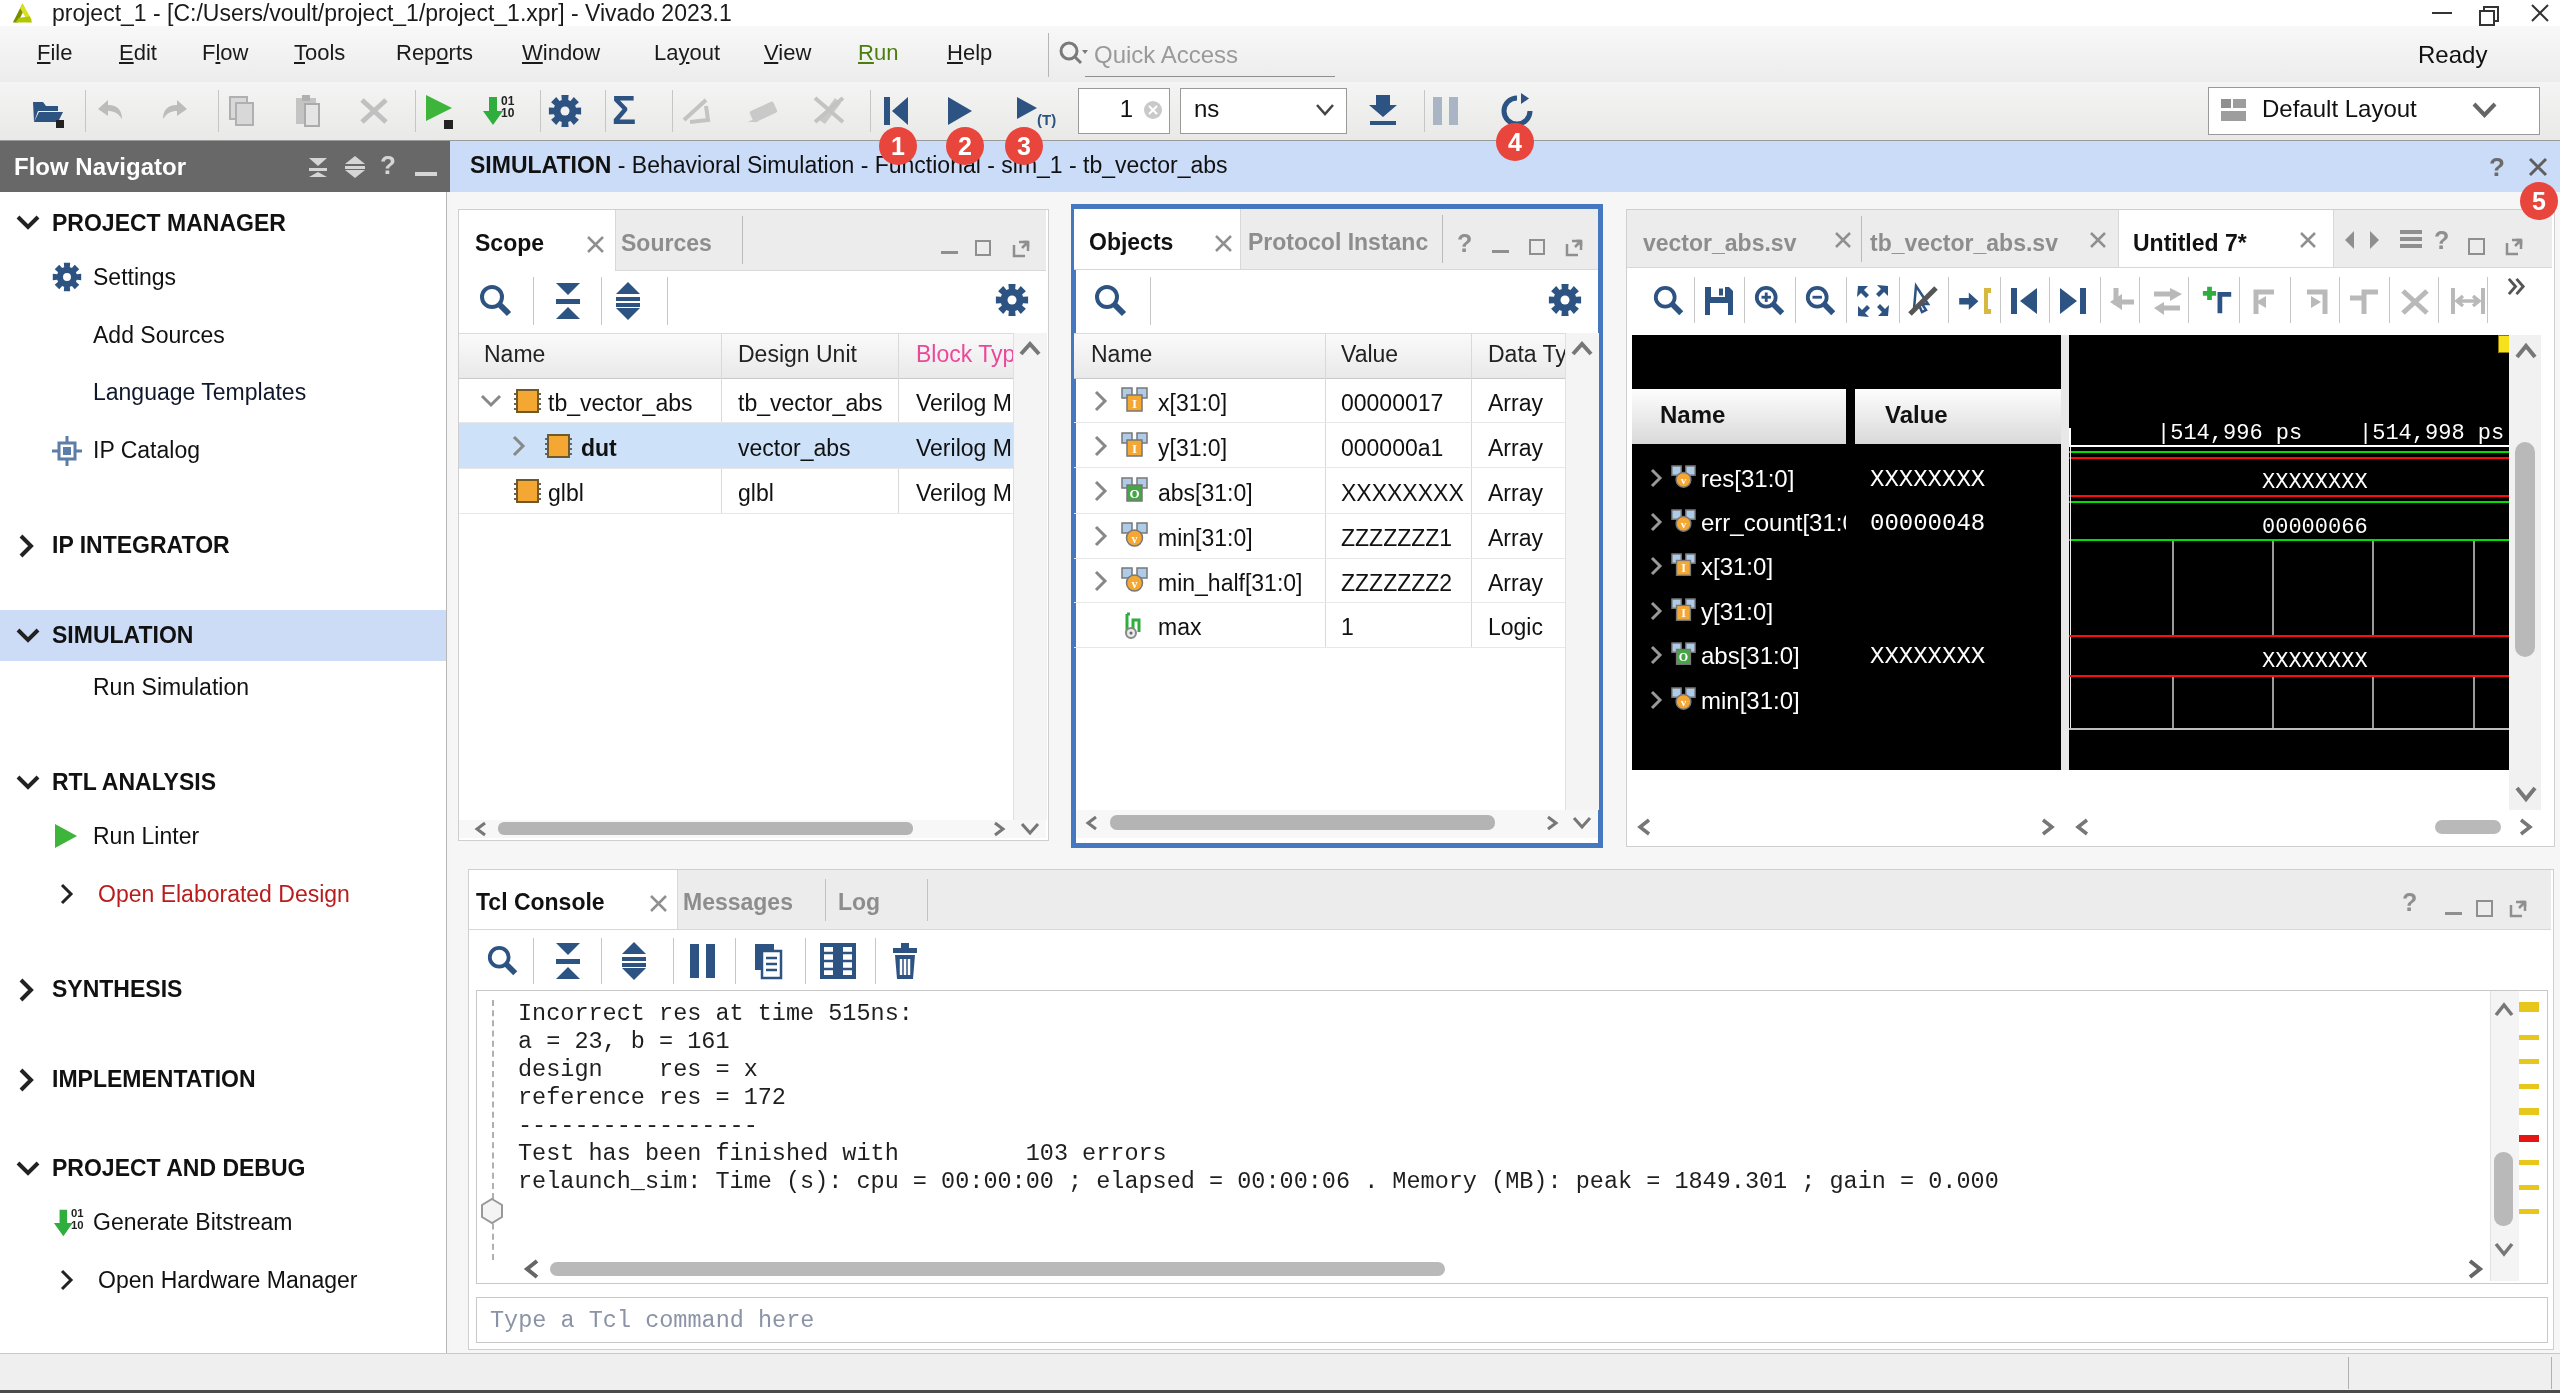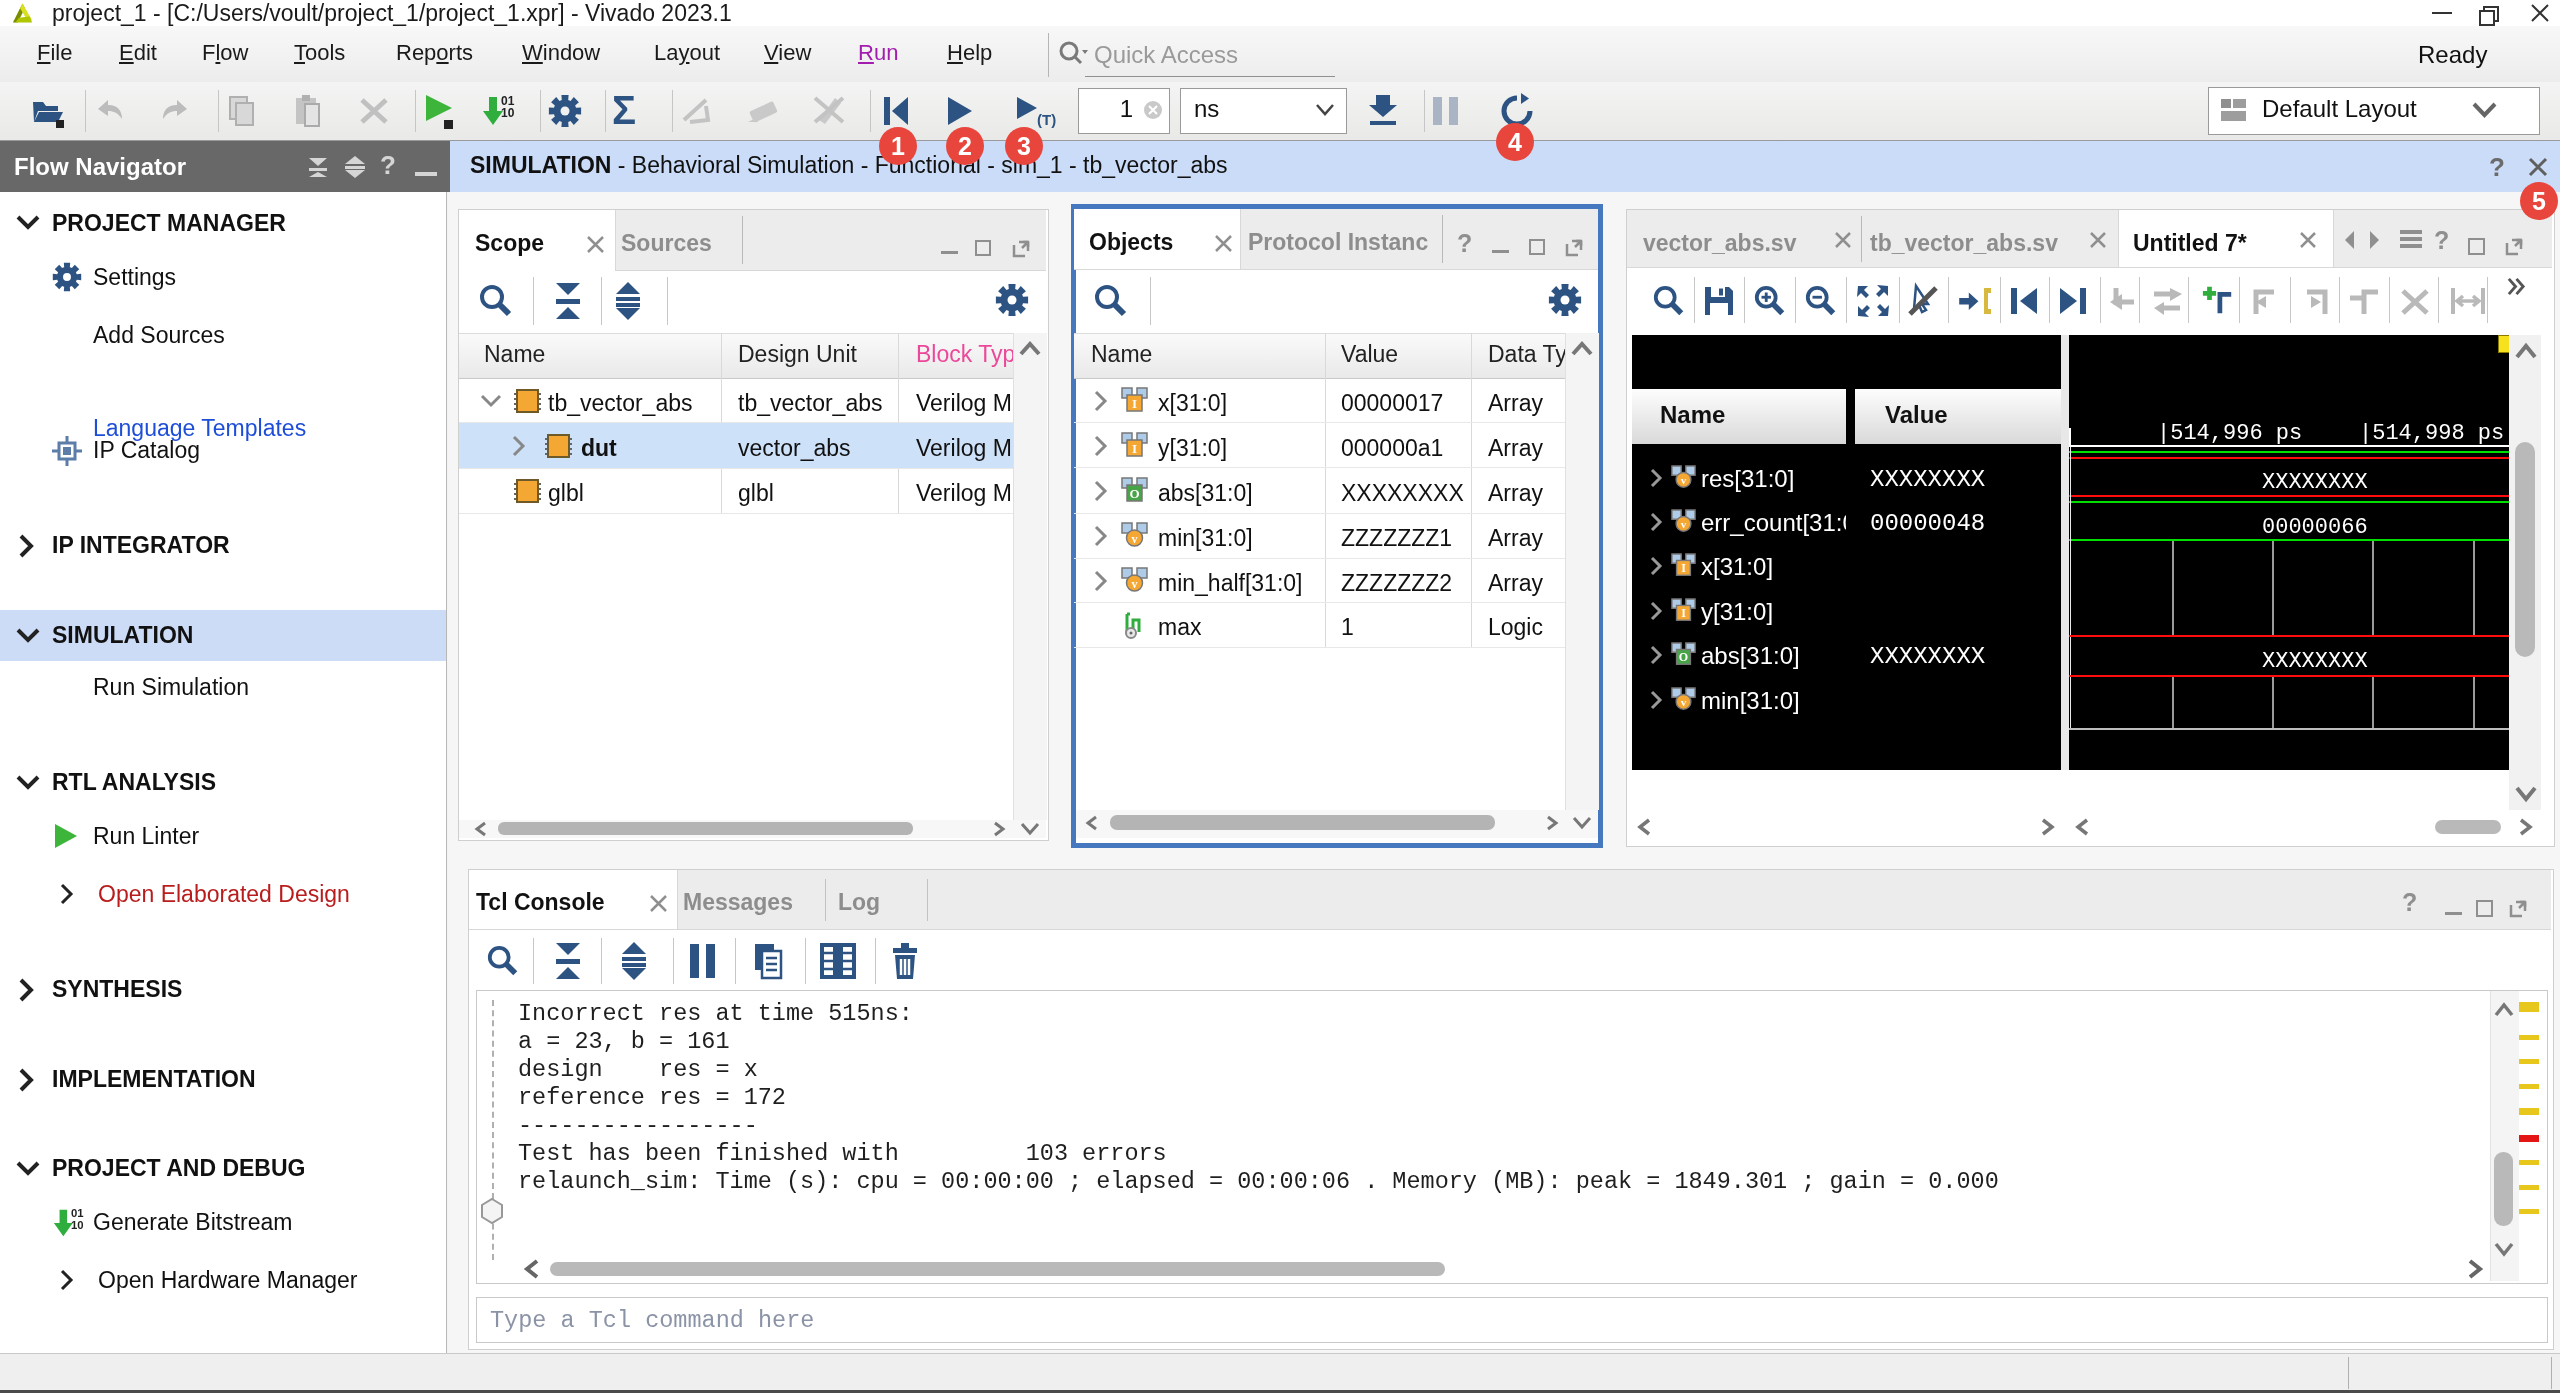--- a/index.html
+++ b/index.html
@@ -30,21 +30,21 @@
 
 <div class="abs" style="left:0;top:26px;width:2560px;height:56px;background:linear-gradient(#f8f8f8,#ececec);"></div>
 <div class="abs" style="top:40px;font-size:22px;color:#1a1a1a;left:37px;"><u>F</u>ile</div>
 <div class="abs" style="top:40px;font-size:22px;color:#1a1a1a;left:119px;"><u>E</u>dit</div>
 <div class="abs" style="top:40px;font-size:22px;color:#1a1a1a;left:202px;">F<u>l</u>ow</div>
 <div class="abs" style="top:40px;font-size:22px;color:#1a1a1a;left:294px;"><u>T</u>ools</div>
 <div class="abs" style="top:40px;font-size:22px;color:#1a1a1a;left:396px;">Rep<u>o</u>rts</div>
 <div class="abs" style="top:40px;font-size:22px;color:#1a1a1a;left:522px;"><u>W</u>indow</div>
 <div class="abs" style="top:40px;font-size:22px;color:#1a1a1a;left:654px;">La<u>y</u>out</div>
 <div class="abs" style="top:40px;font-size:22px;color:#1a1a1a;left:764px;"><u>V</u>iew</div>
-<div class="abs" style="top:40px;font-size:22px;color:#a21caf;left:858px;"><u>R</u>un</div>
+<div class="abs" style="top:40px;font-size:22px;color:#4d7c0f;left:858px;"><u>R</u>un</div>
 <div class="abs" style="top:40px;font-size:22px;color:#1a1a1a;left:947px;"><u>H</u>elp</div>
 <div class="vsep" style="left:1048px;top:33px;height:44px;background:#b5b5b5;"></div>
 
 <svg class="abs" style="left:1058px;top:40px" width="30" height="28" viewBox="0 0 30 28">
  <circle cx="11" cy="11" r="8" fill="none" stroke="#7a7a7a" stroke-width="3"></circle>
  <line x1="17" y1="17" x2="23" y2="23" stroke="#7a7a7a" stroke-width="3"></line>
  <path d="M24 10 l6 0 l-3 4 z" fill="#7a7a7a"></path>
 </svg>
 <div class="abs" style="left:1094px;top:41px;font-size:24px;color:#9a9a9a;">Quick Access</div>
 <div class="abs" style="left:1085px;top:76px;width:250px;height:1px;background:#8f8f8f;"></div>
@@ -171,21 +171,21 @@
 <svg class="abs" style="left:16px;top:215px" width="24" height="16">
     <path d="M2 2 L12 12 L22 2" stroke="#222" stroke-width="4" fill="none"></path>
   </svg>
 <div class="abs" style="left:52px;top:210px;font-size:23px;font-weight:bold;color:#111;">PROJECT MANAGER</div>
 <svg class="abs" style="left:52px;top:262px" width="30" height="30" viewBox="0 0 34 34">
  <path d="M13.8 6.0 L13.4 0.9 L20.6 0.9 L20.2 6.0 A11.5 11.5 0 0 1 22.5 6.9 L25.8 3.1 L30.9 8.2 L27.1 11.5 A11.5 11.5 0 0 1 28.0 13.8 L33.1 13.4 L33.1 20.6 L28.0 20.2 A11.5 11.5 0 0 1 27.1 22.5 L30.9 25.8 L25.8 30.9 L22.5 27.1 A11.5 11.5 0 0 1 20.2 28.0 L20.6 33.1 L13.4 33.1 L13.8 28.0 A11.5 11.5 0 0 1 11.5 27.1 L8.2 30.9 L3.1 25.8 L6.9 22.5 A11.5 11.5 0 0 1 6.0 20.2 L0.9 20.6 L0.9 13.4 L6.0 13.8 A11.5 11.5 0 0 1 6.9 11.5 L3.1 8.2 L8.2 3.1 L11.5 6.9 A11.5 11.5 0 0 1 13.8 6.0 Z" fill="#2d5382"></path>
  <circle cx="17" cy="17" r="4.5" fill="#fff"></circle>
 </svg>
 <div class="abs" style="left:93px;top:264px;font-size:23px;color:#111;text-align:center;">Settings</div>
 <div class="abs" style="left:93px;top:322px;font-size:23px;color:#111;">Add Sources</div>
-<div class="abs" style="left:93px;top:379px;font-size:23px;color:#1d4ed8;margin-top:36px;">Language Templates</div>
+<div class="abs" style="left:93px;top:379px;font-size:23px;color:#0f172a;">Language Templates</div>
 <svg class="abs" style="left:52px;top:436px" width="30" height="30" viewBox="0 0 30 30">
  <rect x="7" y="7" width="16" height="16" fill="none" stroke="#5b7da8" stroke-width="3"></rect>
  <line x1="15" y1="0" x2="15" y2="7" stroke="#5b7da8" stroke-width="3"></line>
  <line x1="15" y1="23" x2="15" y2="30" stroke="#5b7da8" stroke-width="3"></line>
  <line x1="0" y1="15" x2="7" y2="15" stroke="#5b7da8" stroke-width="3"></line>
  <line x1="23" y1="15" x2="30" y2="15" stroke="#5b7da8" stroke-width="3"></line>
  <rect x="11" y="11" width="8" height="8" fill="#5b7da8"></rect>
 </svg>
 <div class="abs" style="left:93px;top:437px;font-size:23px;color:#111;">IP Catalog</div>
 

